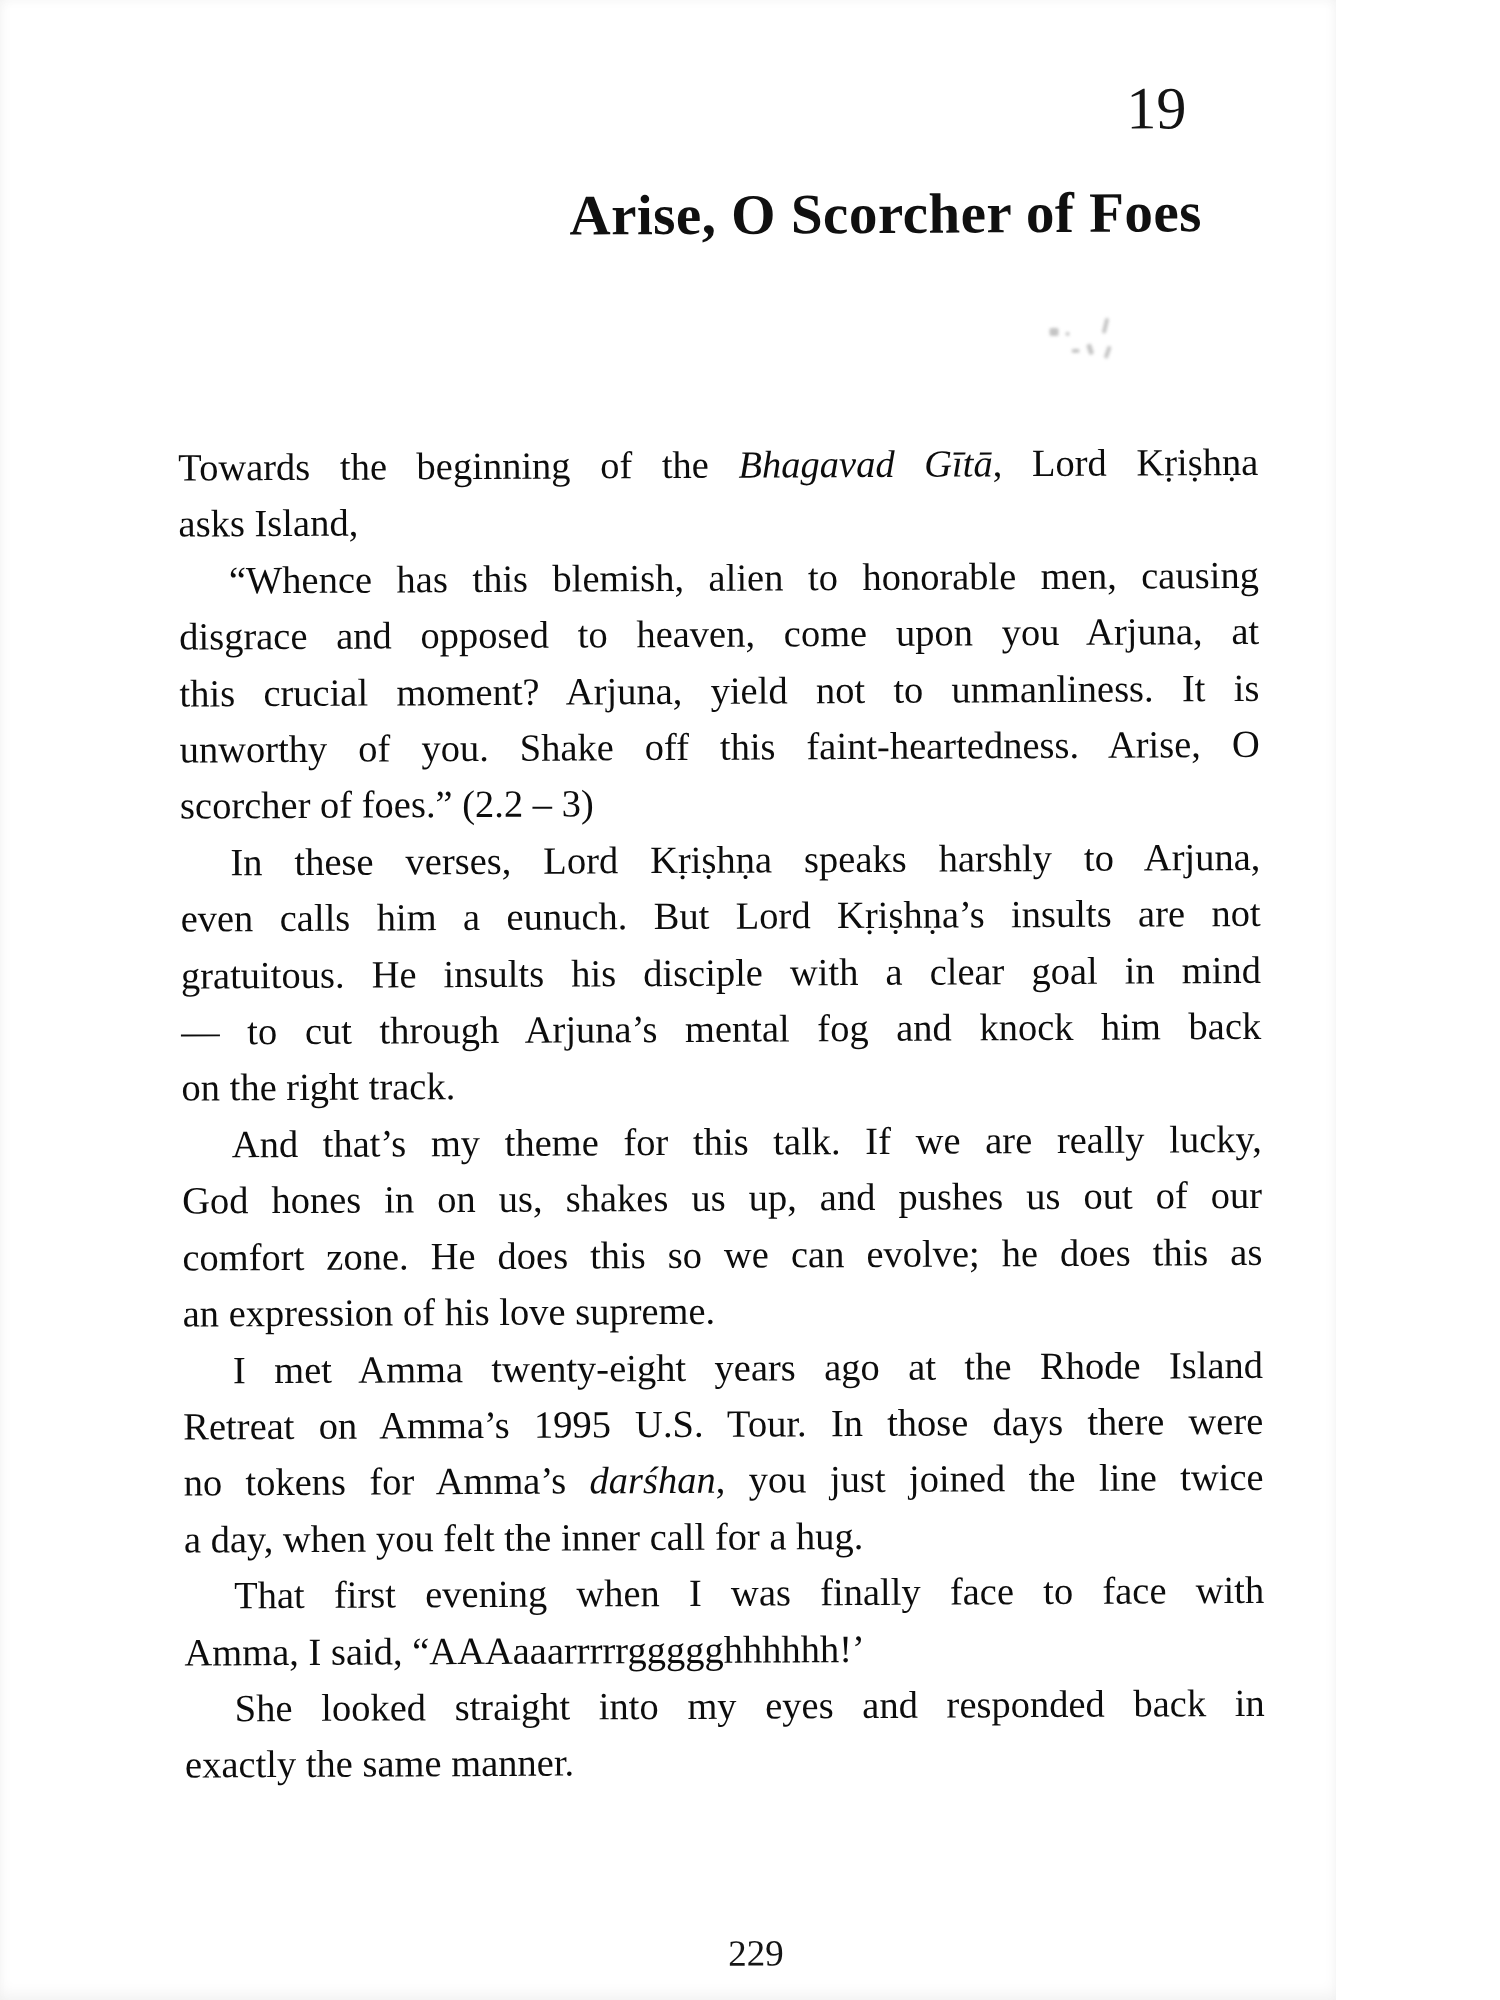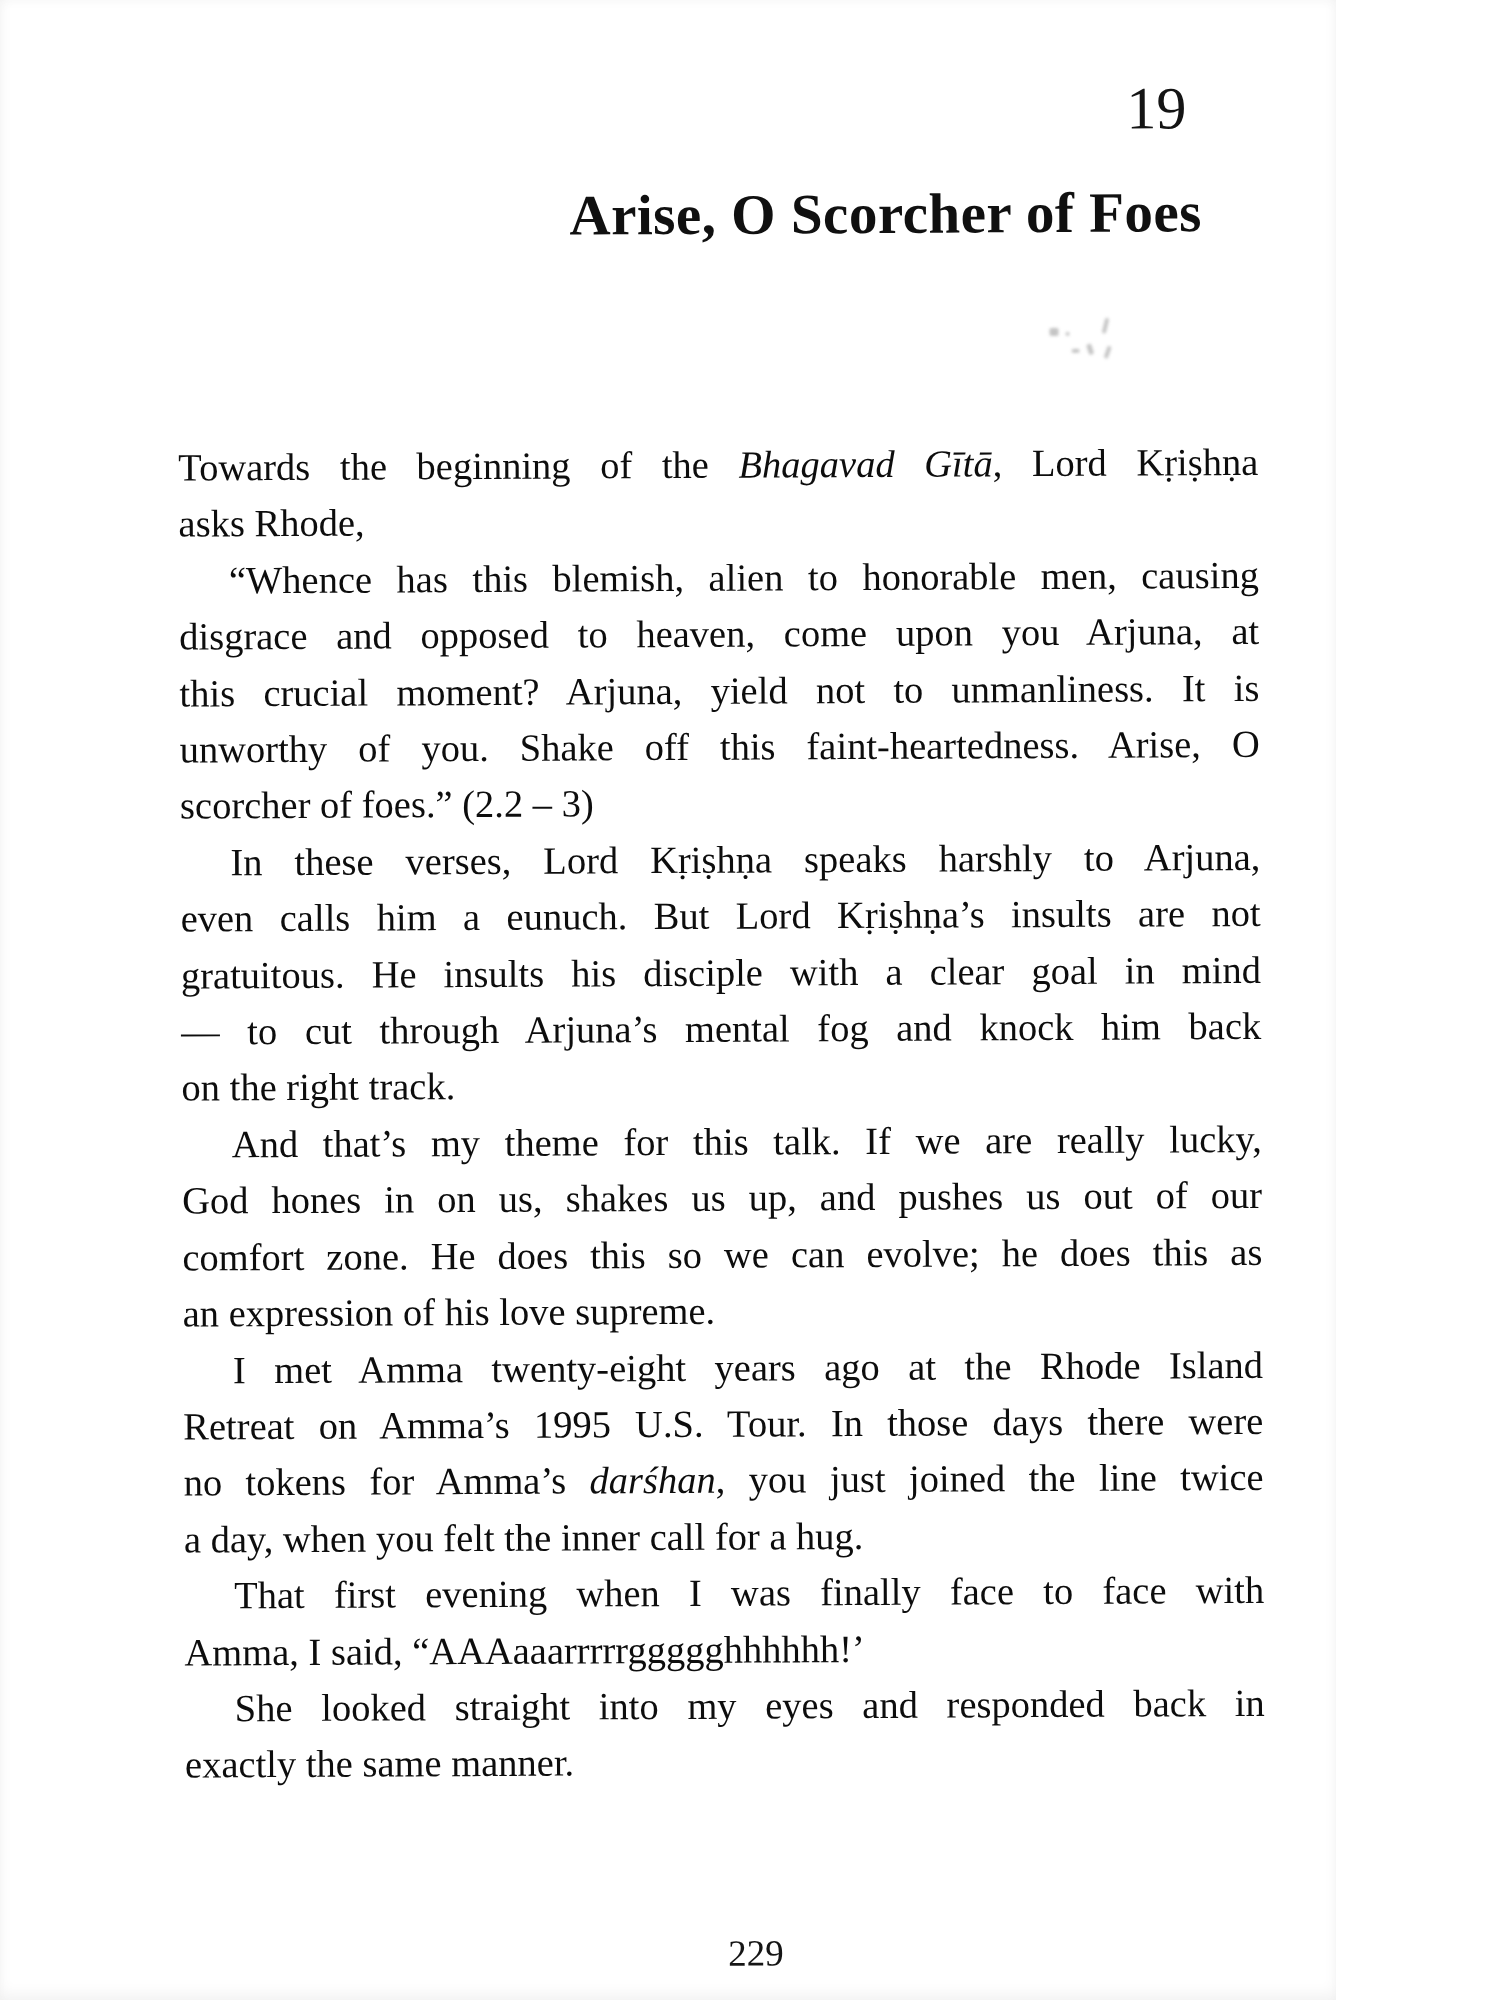--- a/index.html
+++ b/index.html
@@ -110,21 +110,21 @@
       <i class="m1"></i>
         <i class="m2"></i>
         <i class="m3"></i>
         <i class="m4"></i>
         <i class="m5"></i>
         <i class="m6"></i>
     </div>
 
     <div class="body-text">
         <div class="line just"><span>Towards the beginning of the </span><span class="it">Bhagavad Gītā</span><span>, Lord Kṛiṣhṇa</span></div>
-        <div class="line"><span>asks Rhode,</span></div>
+        <div class="line"><span>asks Island,</span></div>
         <div class="line just ind"><span>“Whence has this blemish, alien to honorable men, causing</span></div>
         <div class="line just"><span>disgrace and opposed to heaven, come upon you Arjuna, at</span></div>
         <div class="line just"><span>this crucial moment? Arjuna, yield not to unmanliness. It is</span></div>
         <div class="line just"><span>unworthy of you. Shake off this faint-heartedness. Arise, O</span></div>
         <div class="line"><span>scorcher of foes.” (2.2 – 3)</span></div>
         <div class="line just ind"><span>In these verses, Lord Kṛiṣhṇa speaks harshly to Arjuna,</span></div>
         <div class="line just"><span>even calls him a eunuch. But Lord Kṛiṣhṇa’s insults are not</span></div>
         <div class="line just"><span>gratuitous. He insults his disciple with a clear goal in mind</span></div>
         <div class="line just"><span>— to cut through Arjuna’s mental fog and knock him back</span></div>
         <div class="line"><span>on the right track.</span></div>

